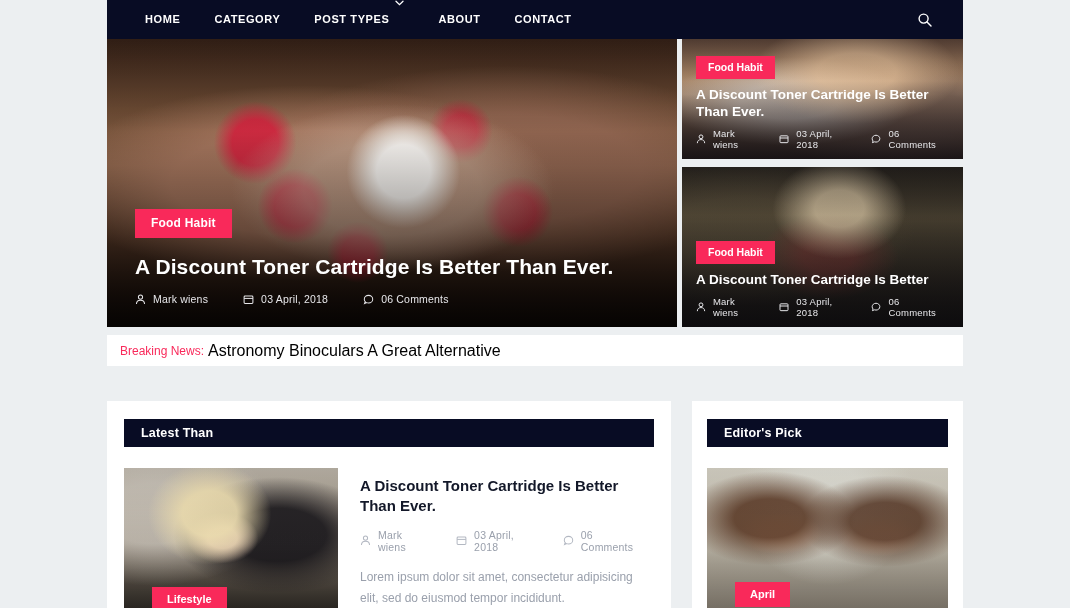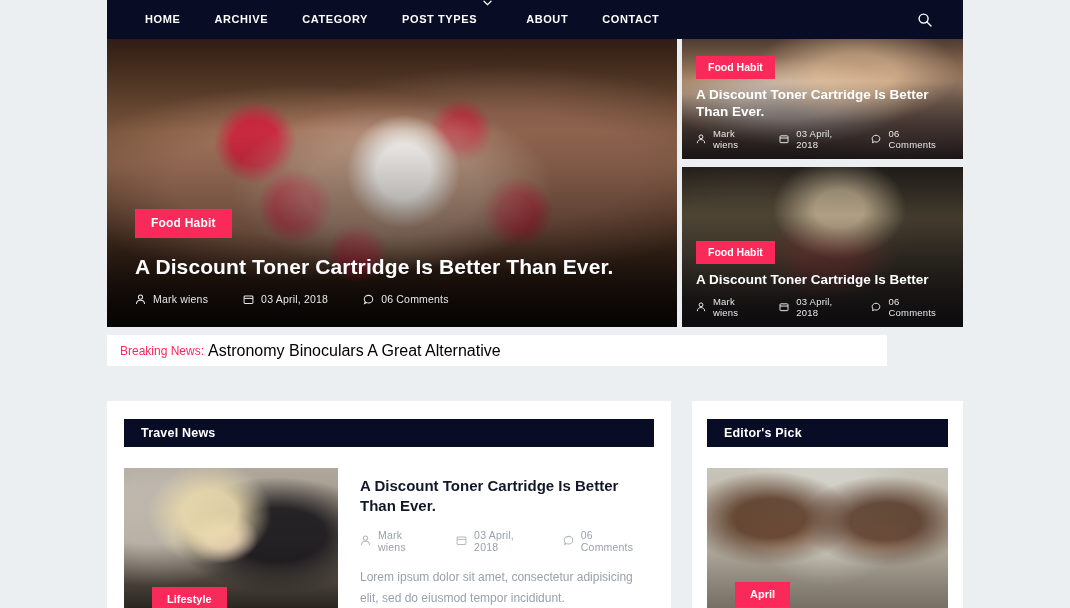--- a/index.html
+++ b/index.html
@@ -142,21 +142,21 @@
   .side-title {
     color: #fff; font-size: 13.5px; font-weight: bold; line-height: 1.22;
     margin-top: 8px; cursor: pointer;
   }
   .side-card .meta { margin-top: 8px; }
   .side-card .meta-item { margin-right: 13px; }
   .side-card .meta-text { font-size: 9.5px; }
 
   
   .breaking {
-    position: absolute; left: 107px; top: 335px; width: 780px; height: 31px;
+    position: absolute; left: 107px; top: 335px; width: 856px; height: 31px;
     background: #ffffff; display: flex; align-items: center; padding-left: 13px;
   }
   .breaking-label { color: #f9295a; font-size: 12px; margin-right: 4px; cursor: pointer; }
   .breaking-text { color: #000000; font-size: 16px; cursor: pointer; }
 
   
   .col-main {
     position: absolute; left: 107px; top: 401px; width: 564px; height: 207px;
     background: #ffffff;
   }
@@ -199,23 +199,20 @@
 </style>
 </head>
 <body>
 
 <div class="navbar">
   <div class="nav-links">
     <div class="nav-link">
       <span>HOME</span>
     </div>
     <div class="nav-link">
-      <span>ARCHIVE</span>
-    </div>
-    <div class="nav-link">
       <span>CATEGORY</span>
     </div>
     <div class="nav-link">
       <span>POST TYPES</span>
       <span class="chev">
         <svg width="9" height="6" viewBox="0 0 9 6">
             <path d="M1 1.3 L4.5 4.6 L8 1.3" stroke="#ffffff" stroke-width="1.3" fill="none" stroke-linecap="round"></path>
           </svg>
       </span>
     </div>
@@ -348,21 +345,21 @@
 
   </div>
 </div>
 
 <div class="breaking">
   <span class="breaking-label">Breaking News:</span>
   <span class="breaking-text">Astronomy Binoculars A Great Alternative</span>
 </div>
 
 <div class="col-main">
-  <div class="sec-head">Travel News</div>
+  <div class="sec-head">Latest Than</div>
   <div class="article">
     <div class="thumb">
       <div class="photo ph-lifestyle"></div>
       <span class="thumb-badge">Lifestyle</span>
     </div>
     <div class="art-body">
       <div class="art-title">A Discount Toner Cartridge Is Better Than Ever.</div>
       <div class="meta meta-dark">
         <div class="meta-item">
           <span class="mi">

